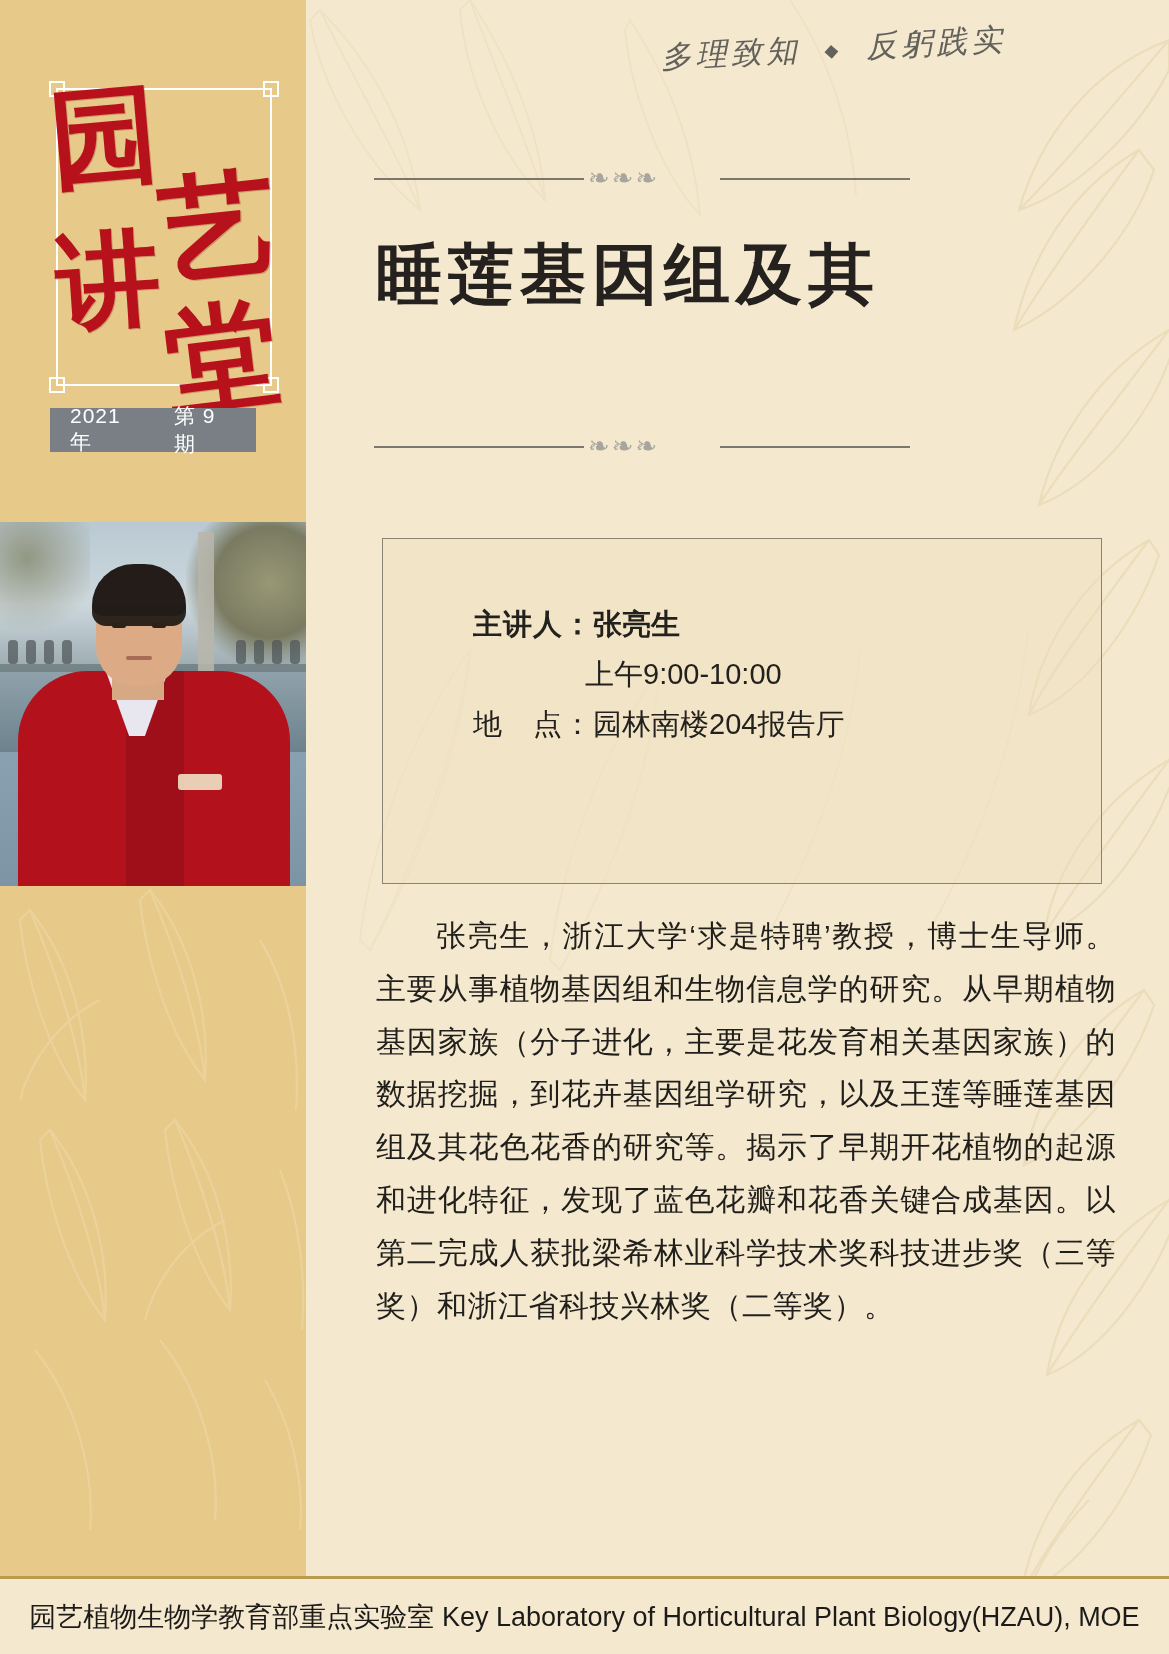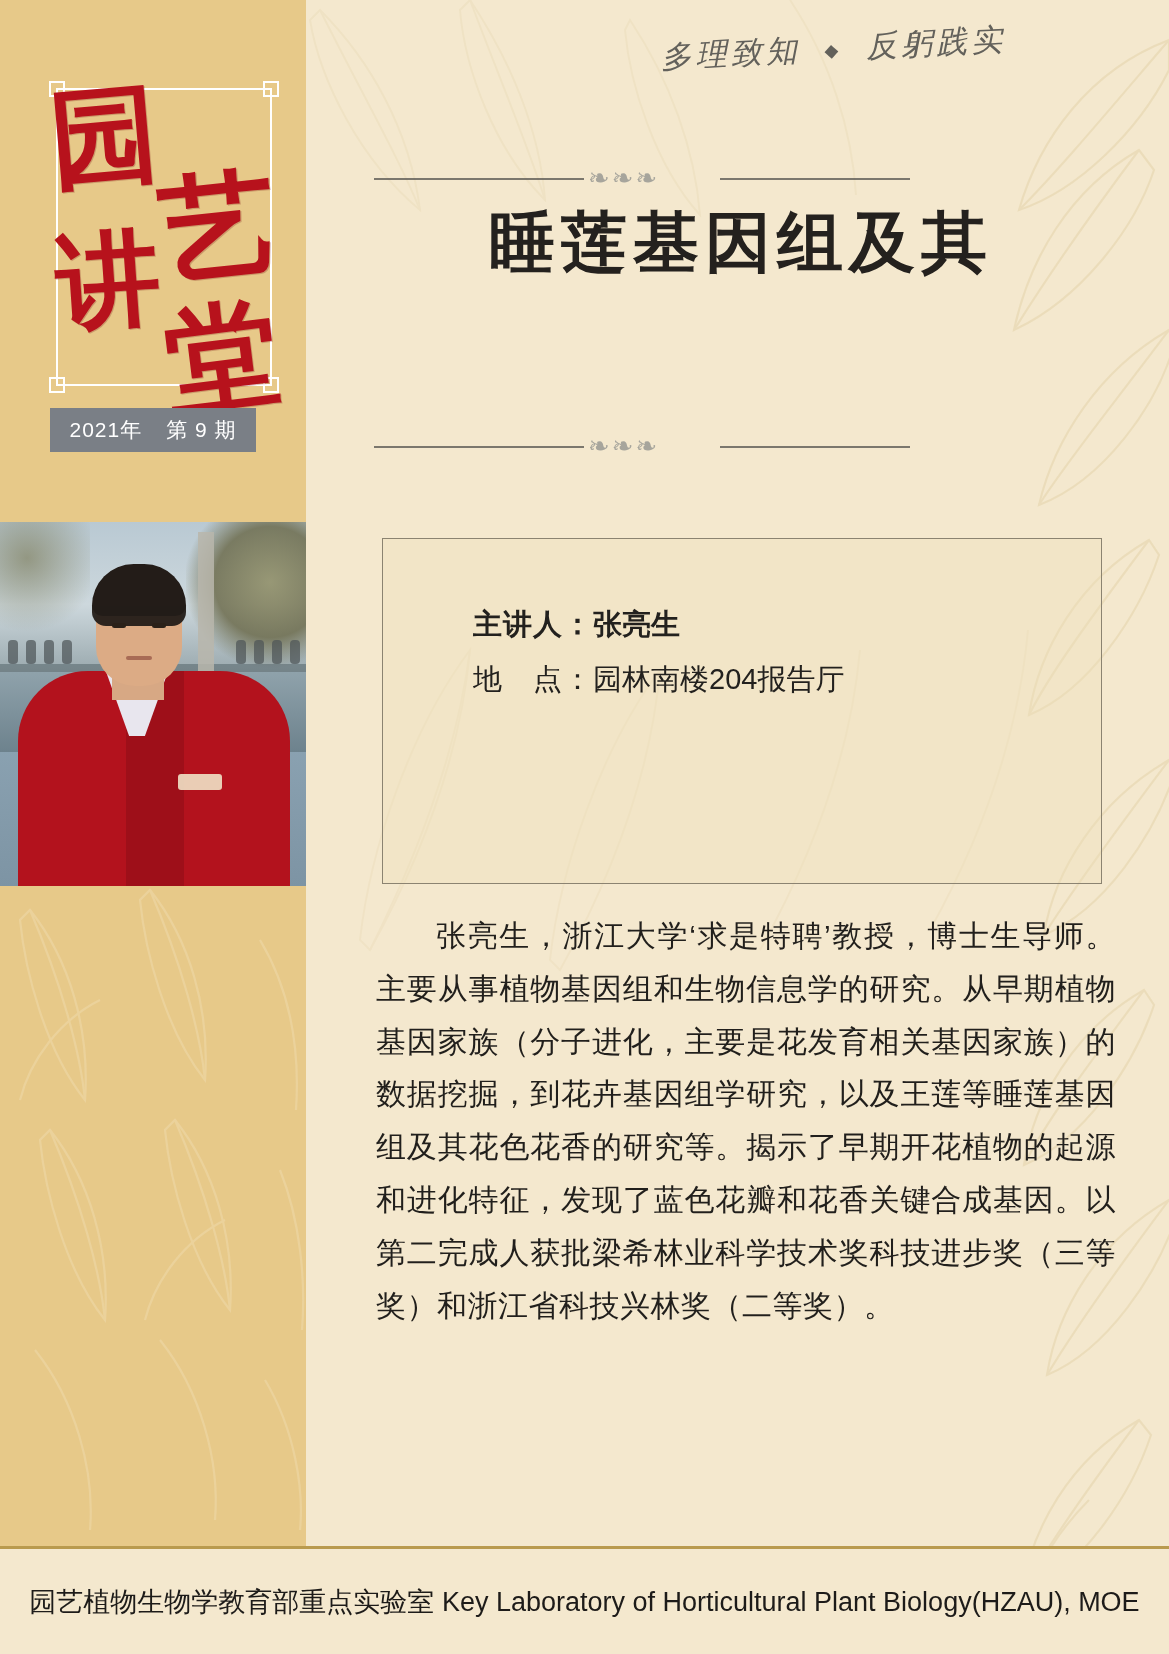--- a/index.html
+++ b/index.html
@@ -86,21 +86,21 @@
   .issue-badge {
     position: absolute;
     top: 408px; left: 50px;
     width: 206px; height: 44px;
     background: #7a7f86;
     color: #ffffff;
     font-size: 21px;
     display: flex; align-items: center; justify-content: center;
     letter-spacing: 1px;
   }
-  .issue-badge span { margin: 0 12px; }
+  .issue-badge span { margin: 0 20px; }
 
   .speaker-photo {
     position: absolute;
     top: 522px; left: 0;
     width: 306px; height: 364px;
     overflow: hidden;
     background: linear-gradient(#9fb7c6, #7d94a4);
   }
   
   .ph-sky { position:absolute; top:0; left:0; width:306px; height:150px;
@@ -191,23 +191,22 @@
     color: #9a9a94;
     font-size: 26px;
     letter-spacing: 2px;
     opacity: .85;
   }
   .orn-top { top: 163px; left: 282px; }
   .orn-bot { top: 431px; left: 282px; }
 
   .title {
     position: absolute;
-    top: 196px; left: 70px;
+    top: 228px; left: 70px;
     width: 730px;
-    text-align: center;
     color: #24211e;
     font-family: "DejaVu Serif", "Liberation Serif", serif;
     font-weight: bold;
     font-size: 66px;
     line-height: 1.42;
     letter-spacing: 6px;
   }
   .title-line { display: block; }
 
   .info-box {
@@ -244,21 +243,21 @@
     line-height: 1.76;
     text-align: justify;
     text-indent: 2em;
     letter-spacing: .5px;
   }
 
   
   .footer {
     position: absolute;
     left: 0; bottom: 0;
-    width: 1169px; height: 108px;
+    width: 1169px; height: 78px;
     background: #f4e8ce;
     border-top: 3px solid #b99a4e;
   }
   .footer-text {
     position: absolute;
     top: 50%; left: 0; width: 1169px;
     transform: translateY(-50%);
     text-align: center;
     font-size: 27px;
     color: #1d1b19;
@@ -403,20 +402,21 @@
 
     <div class="rule rule-bot-l"></div>
     <div class="rule rule-bot-r"></div>
     <div class="orn orn-bot">❧❧❧</div>
 
     <div class="info-box">
       <div class="info-inner">
         <div class="info-row bold">
           <span class="info-label">主讲人：</span><span>张亮生</span>
         </div>
+        <div class="info-sub">上午9:00-10:00</div>
         <div class="info-row">
           <span class="info-label">地　点：</span><span>园林南楼204报告厅</span>
         </div>
       </div>
     </div>
 
     <div class="bio">张亮生，浙江大学‘求是特聘’教授，博士生导师。主要从事植物基因组和生物信息学的研究。从早期植物基因家族（分子进化，主要是花发育相关基因家族）的数据挖掘，到花卉基因组学研究，以及王莲等睡莲基因组及其花色花香的研究等。揭示了早期开花植物的起源和进化特征，发现了蓝色花瓣和花香关键合成基因。以第二完成人获批梁希林业科学技术奖科技进步奖（三等奖）和浙江省科技兴林奖（二等奖）。</div>
   </div>
 
   <div class="footer">

